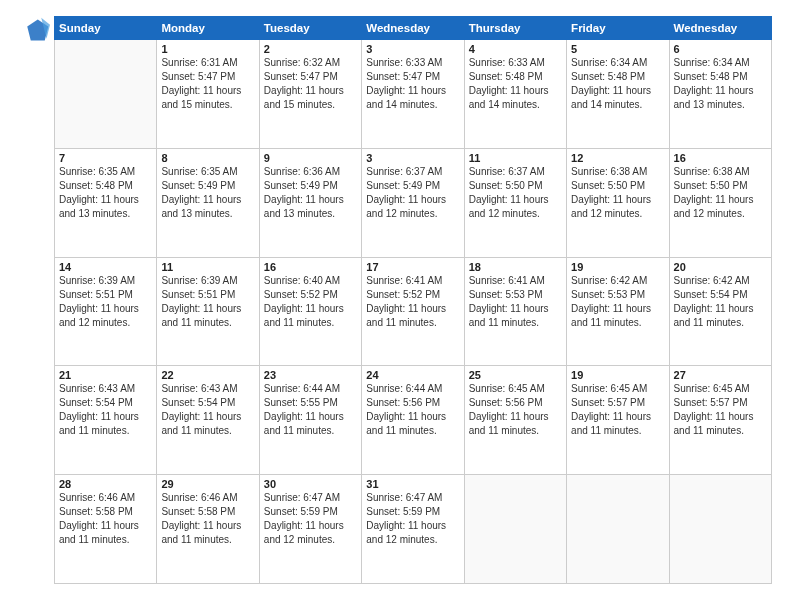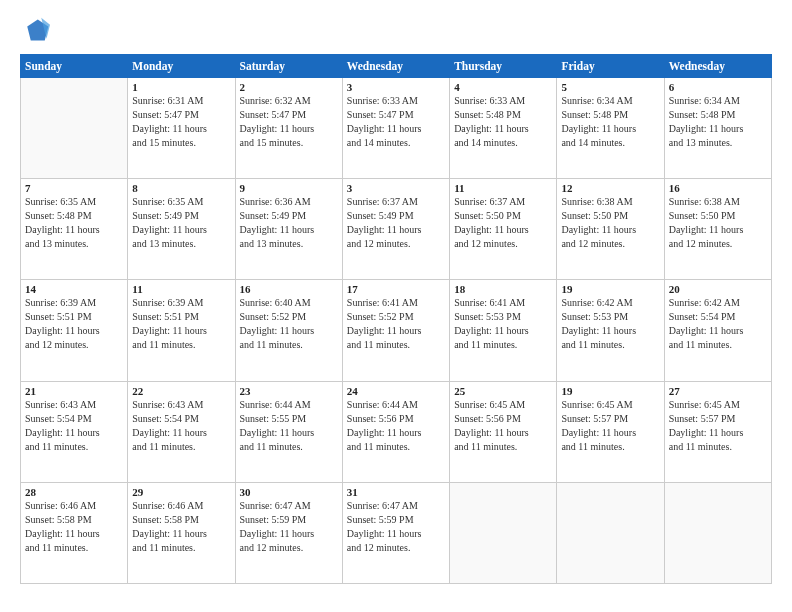--- a/index.html
+++ b/index.html
@@ -8,22 +8,21 @@
       background: #fff;
       width: 792px;
       height: 612px;
       overflow: hidden;
     }
     .page {
       width: 792px;
       height: 612px;
       padding: 16px 20px 28px 20px;
       display: flex;
-      flex-direction: column;
-      font-family: Liberation Serif, serif;
+      flex-direction: row;
     }
     .header {
       display: flex;
       align-items: flex-start;
       justify-content: space-between;
       margin-bottom: 6px;
     }
     .logo {
       display: flex;
       align-items: center;
@@ -108,21 +107,21 @@
       <div class="main-title"></div>
       <div class="subtitle"></div>
     </div>
   </div>
 
   <table class="calendar">
     <thead>
       <tr>
       <th>Sunday</th>
           <th>Monday</th>
-          <th>Saturday</th>
+          <th>Tuesday</th>
           <th>Wednesday</th>
           <th>Thursday</th>
           <th>Friday</th>
           <th>Wednesday</th>
         </tr>
     </thead>
     <tbody id="calendar-body">
     <tr>
           <td class="empty"></td>
           <td>

